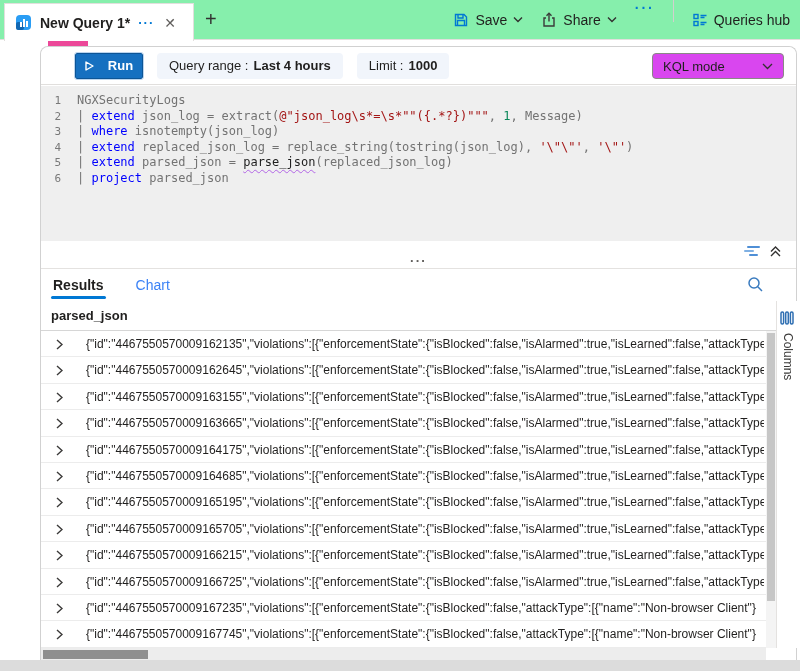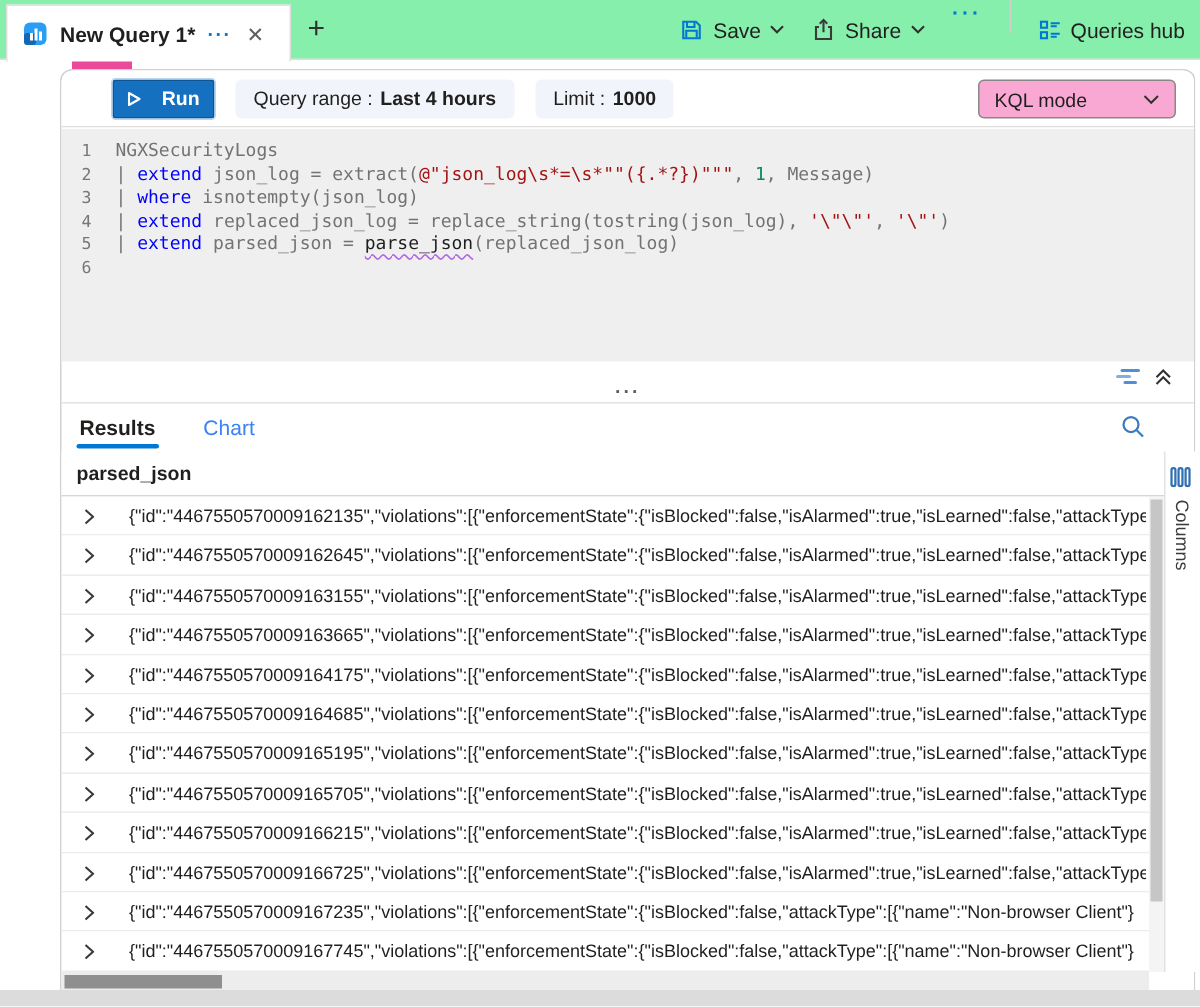--- a/index.html
+++ b/index.html
@@ -35,21 +35,21 @@
 
   
   .toolbar { position:absolute; left:0; top:0; width:100%; height:38px; border-bottom:1px solid #e1dfdd;
              display:flex; align-items:center; border-radius:8px 8px 0 0; background:#fff; }
   .run-btn { margin-left:34px; height:26px; width:68px; background:#1670c0; border:1px solid #0d5596;
              outline:1px solid #bcd5ee; border-radius:2px; color:#fff; font-size:13px; font-weight:bold;
              display:flex; align-items:center; justify-content:center; gap:14px; cursor:pointer; }
   .pill { height:26px; background:#f1f5fb; border-radius:4px; display:flex; align-items:center;
           padding:0 12px; font-size:13px; color:#201f1e; margin-left:14px; cursor:pointer; gap:5px; white-space:nowrap; }
   .pill b { font-weight:bold; }
-  .mode-select { position:absolute; right:12px; top:6px; width:132px; height:26px; background:#f9a8d4;
+  .mode-select { position:absolute; right:12px; top:6px; width:132px; height:26px; background:#d946ef;
                  border:1px solid #8a8886; border-radius:4px; display:flex; align-items:center;
                  justify-content:space-between; padding:0 10px; font-size:13px; cursor:pointer; }
 
   
   .editor { position:absolute; left:0; top:39px; width:100%; height:155px; background:#efefef;
             padding-top:7px; cursor:text; }
   .eline { display:flex; height:15.5px; line-height:15.5px; font-family:"DejaVu Sans Mono",monospace; font-size:12px; }
   .eln { width:36px; text-align:right; padding-right:16px; flex:none; color:#787878; font-size:11px; }
   .tk-p { color:#737373;margin-top:20px; } .tk-k { color:#0000ff; } .tk-s { color:#a31515; } .tk-n { color:#098658; }
   .tk-f { color:#1e1e1e; text-decoration:underline wavy #b267e6 1px; text-underline-offset:3px; }
@@ -232,20 +232,21 @@
       <div class="eline">
         <span class="eln">4</span>
         <span><span class="tk-p">| </span><span class="tk-k">extend</span><span class="tk-p"> replaced_json_log = replace_string(tostring(json_log), </span><span class="tk-s">'\"\"'</span><span class="tk-p">, </span><span class="tk-s">'\"'</span><span class="tk-p">)</span></span>
       </div>
       <div class="eline">
         <span class="eln">5</span>
         <span><span class="tk-p">| </span><span class="tk-k">extend</span><span class="tk-p"> parsed_json = </span><span class="tk-f">parse_json</span><span class="tk-p">(replaced_json_log)</span></span>
       </div>
       <div class="eline">
         <span class="eln">6</span>
+        <span><span class="tk-p">| </span><span class="tk-k">project</span><span class="tk-p"> parsed_json</span></span>
       </div>
     </div>
 
   <div class="editor-foot">
     <div class="foot-icons">
       <span>
         <svg width="17" height="13" viewBox="0 0 17 13">
             <rect x="3" y="1" width="13" height="2" rx="1" fill="#4f8fd6"></rect>
             <rect x="0" y="5" width="10" height="2" rx="1" fill="#7fb0e3"></rect>
             <rect x="5" y="9" width="9" height="2" rx="1" fill="#4f8fd6"></rect>

